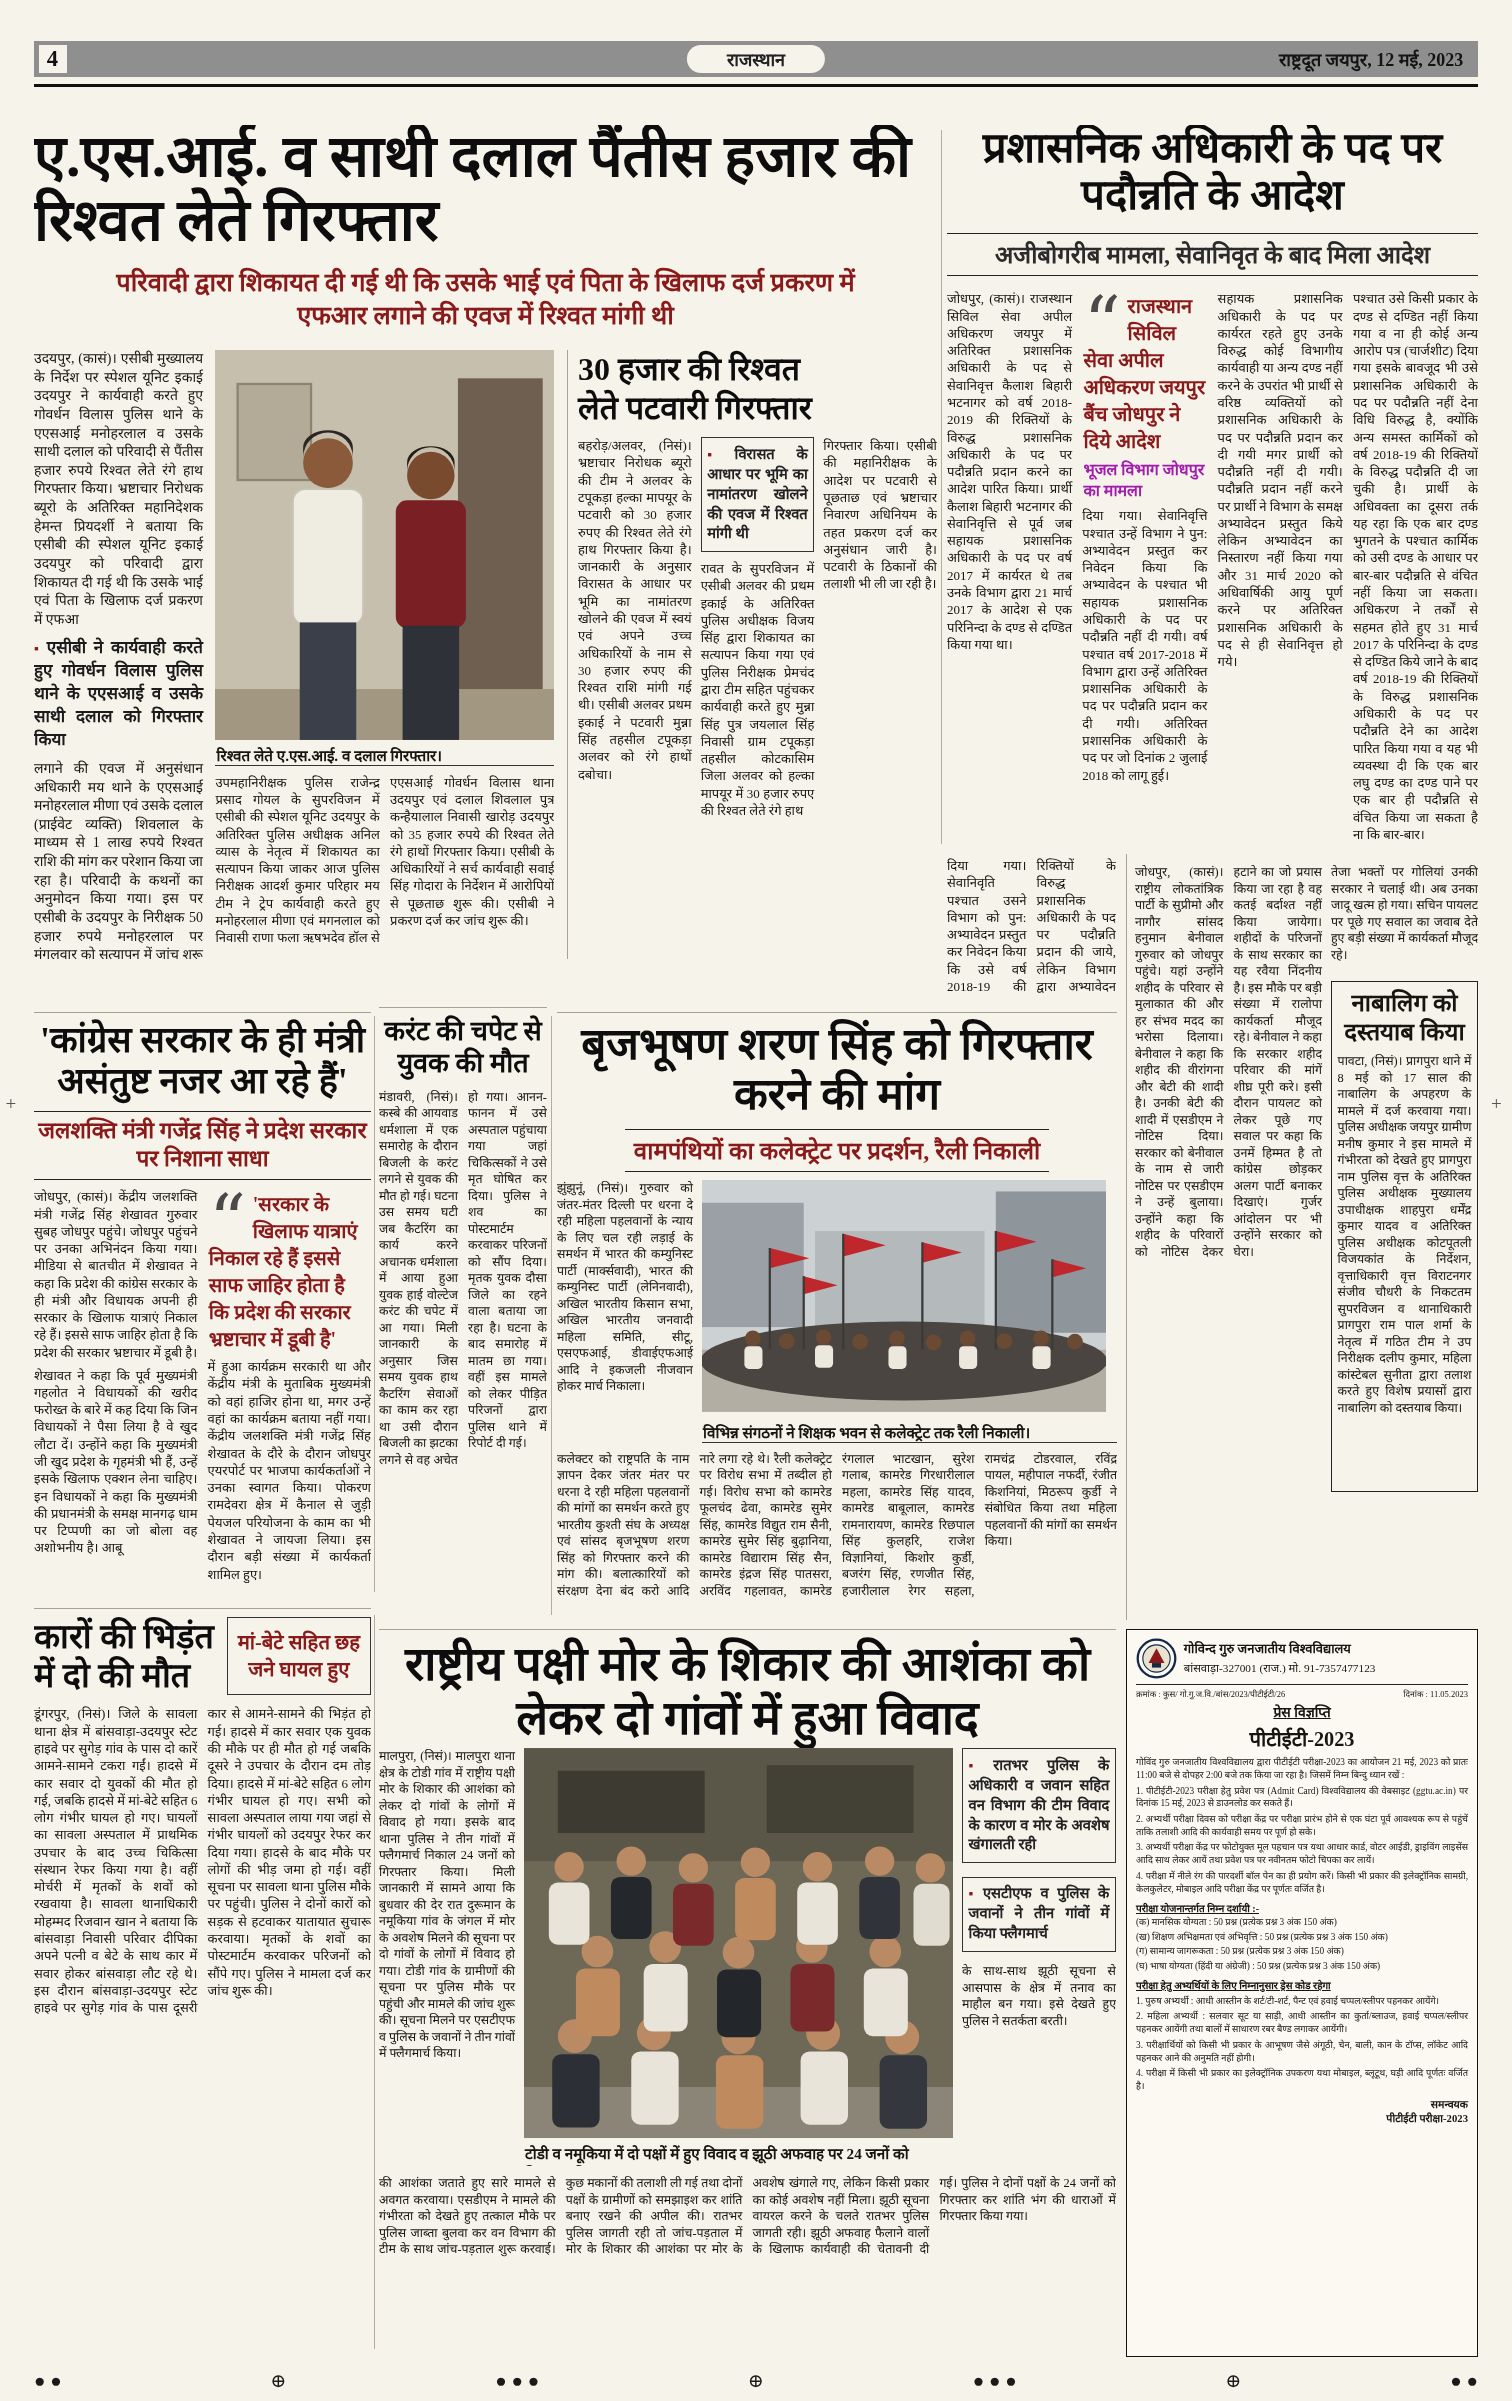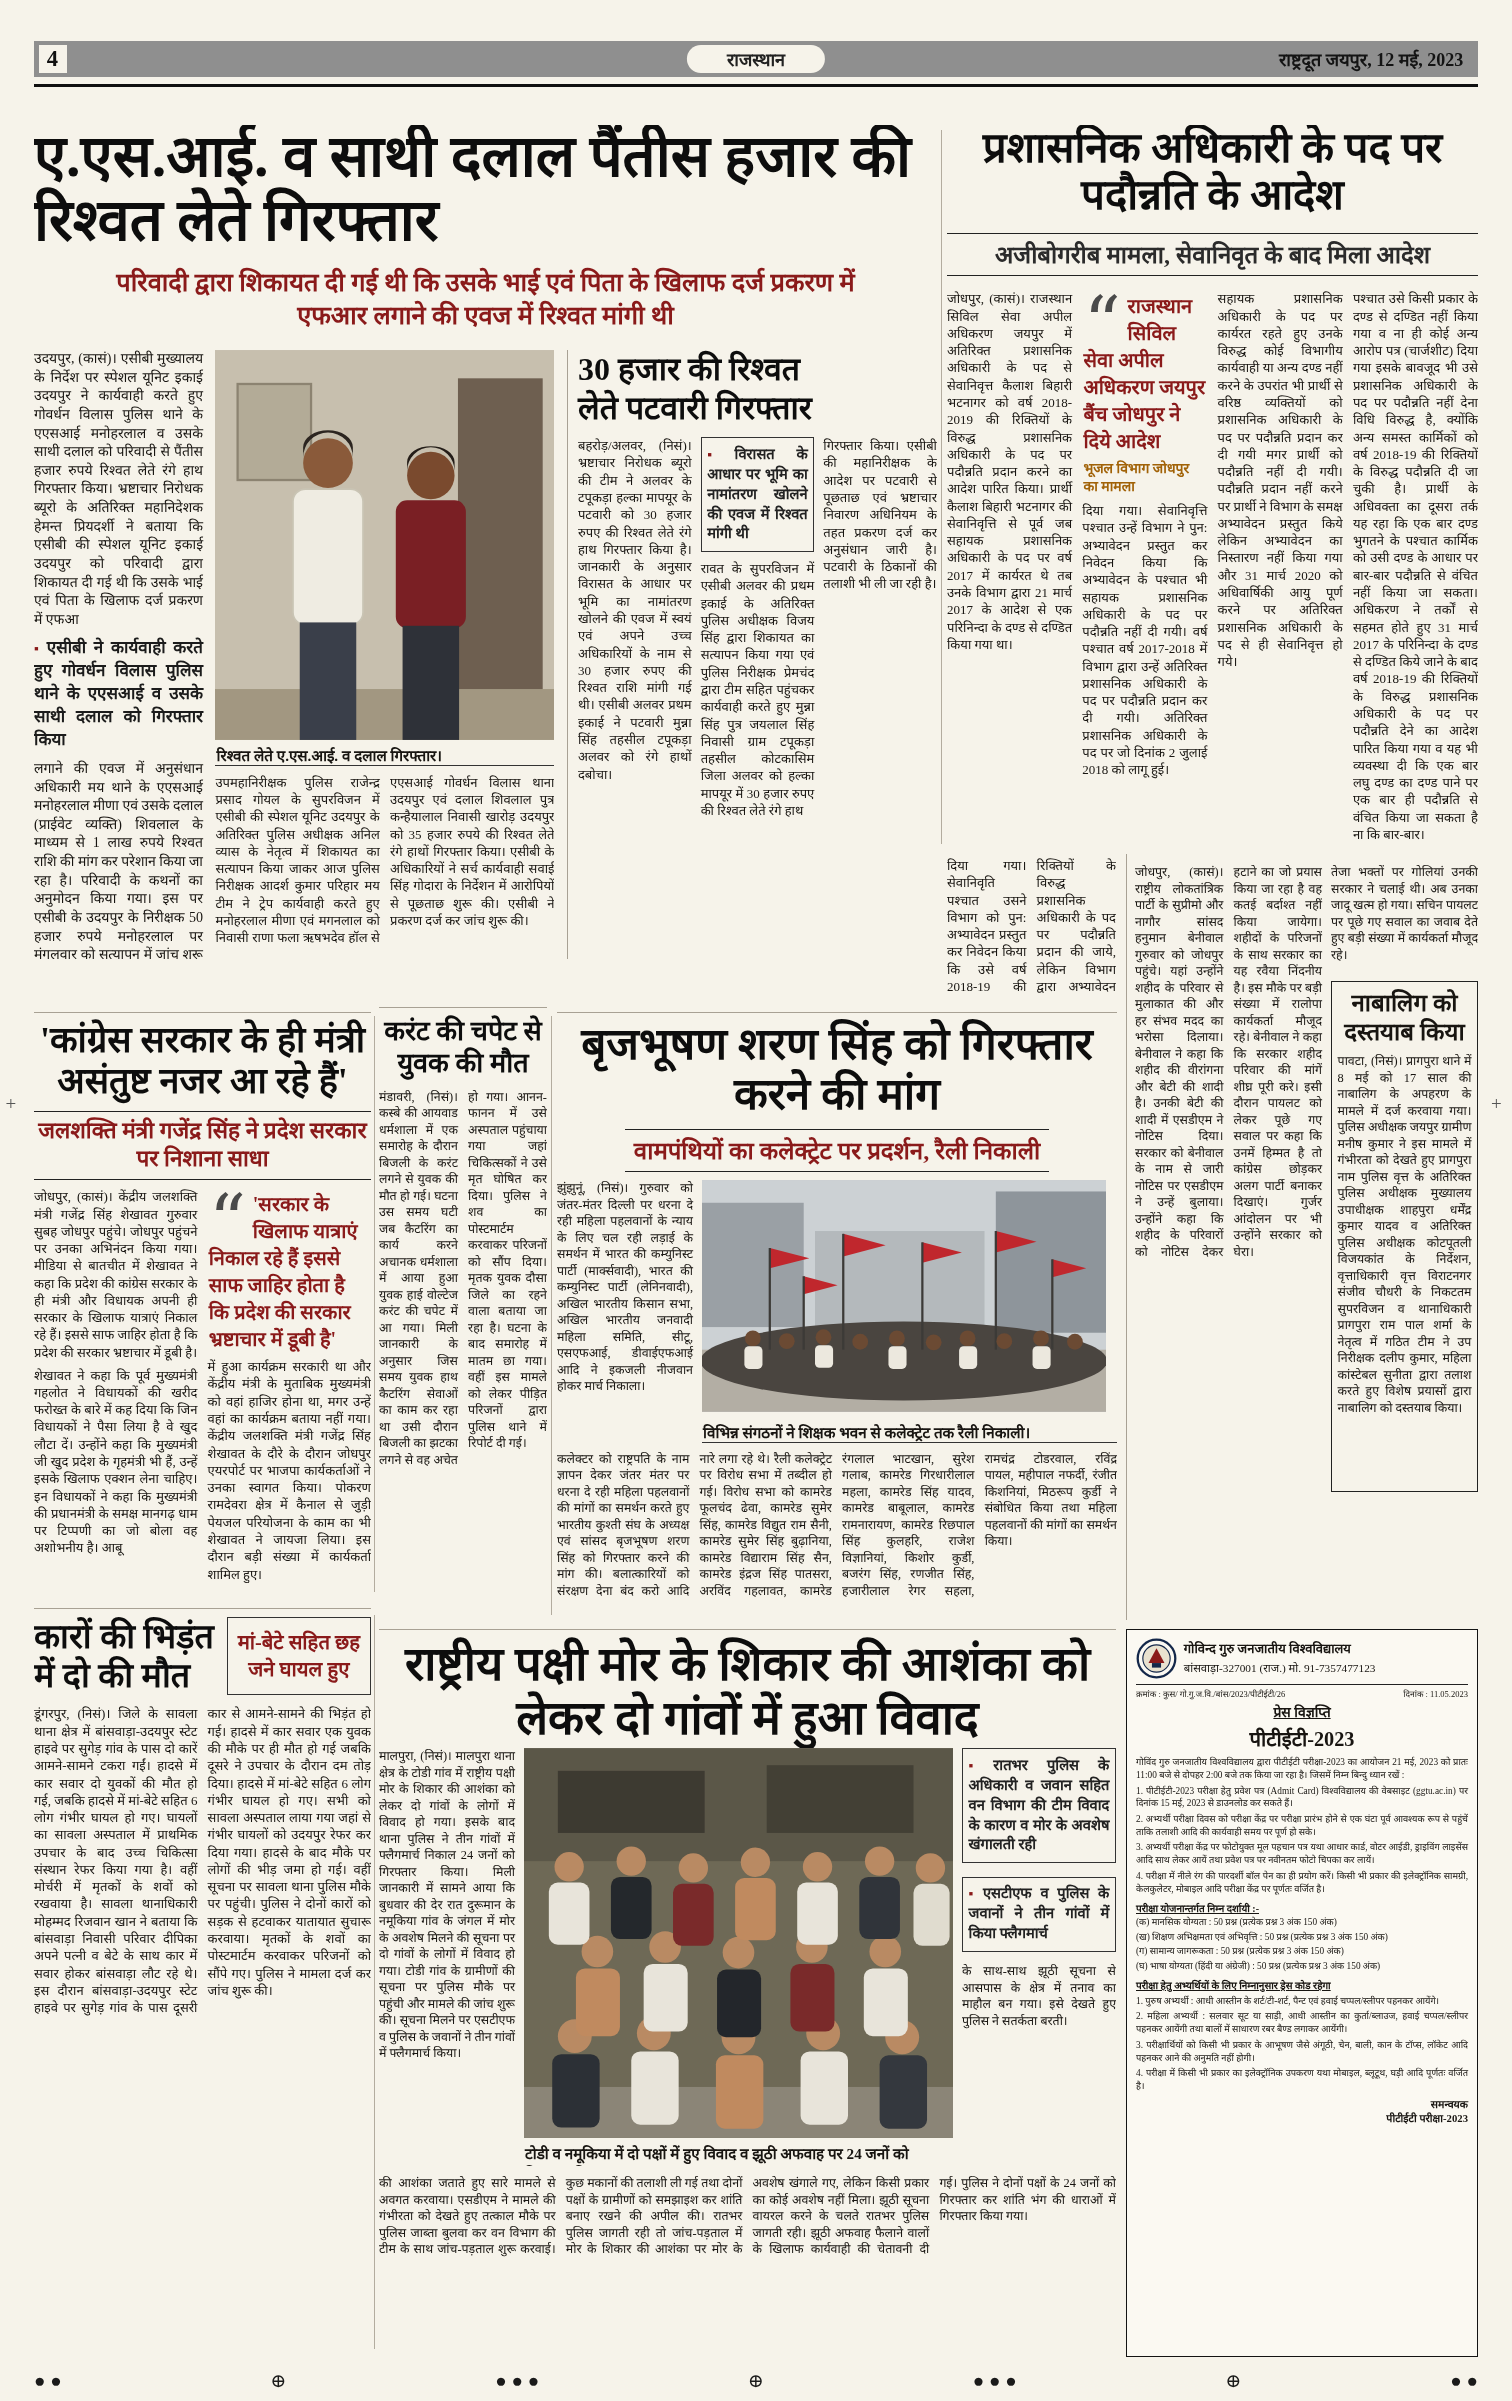--- a/index.html
+++ b/index.html
@@ -31,21 +31,21 @@
   .kicker{color:#8a1a1a;font-weight:bold;text-align:center;font-size:24px;line-height:1.25;padding:5.6px 3.4px;
     border-top:1.7px solid #222;border-bottom:1.7px solid #222;}
   .kicker.plain{color:#2b2b2b;}
   .caption{font-size:15.2px;font-weight:bold;padding:4.5px 1.1px 0 1.1px;}
   .notebox{border:1.1px solid #333;padding:6.8px 5.6px;font-weight:bold;font-size:14.7px;line-height:1.35;color:#222;text-align:justify;}
   .bullet{color:#8a1a1a;margin-right:4.5px;font-size:13.6px;}
   .pullquote{font-weight:bold;font-size:17px;line-height:1.35;color:#1c1c1c;text-align:justify;padding:8px 0;}
   .quoteblock{padding:2.3px 1.1px 5.6px 1.1px;}
   .qmark{font-size:73px;line-height:0.55;color:#4a4a4a;float:left;margin:10.2px 6.8px 0 0;font-family:"DejaVu Serif",serif;}
   .qtext{font-weight:bold;color:#8a1a1a;font-size:20px;line-height:1.35;}
-  .qtext2{font-weight:bold;color:#a16207;font-size:14px;line-height:1.3;margin-top:5.6px;}
+  .qtext2{font-weight:bold;color:#a21caf;font-size:16px;line-height:1.3;margin-top:5.6px;}
   .vline{background:#b3ac9f;width:1.1px;}
   .photo-frame{background:#ccc;display:block;}
   .footmarks{left:34px;top:2369px;width:1444px;display:flex;justify-content:space-between;align-items:center;
     font-size:19px;color:#1a1a1a;}
   .regplus{font-size:19px;color:#555;}
 
   
   #ad-box{border:1.7px solid #141414;background:#fbf9f2;padding:8px 9px;box-sizing:border-box;}
   .ad-head{display:flex;align-items:center;gap:6.8px;border-bottom:1.1px solid #222;padding-bottom:4.5px;}
   .ad-univ{font-size:13px;font-weight:bold;line-height:1.15;}

